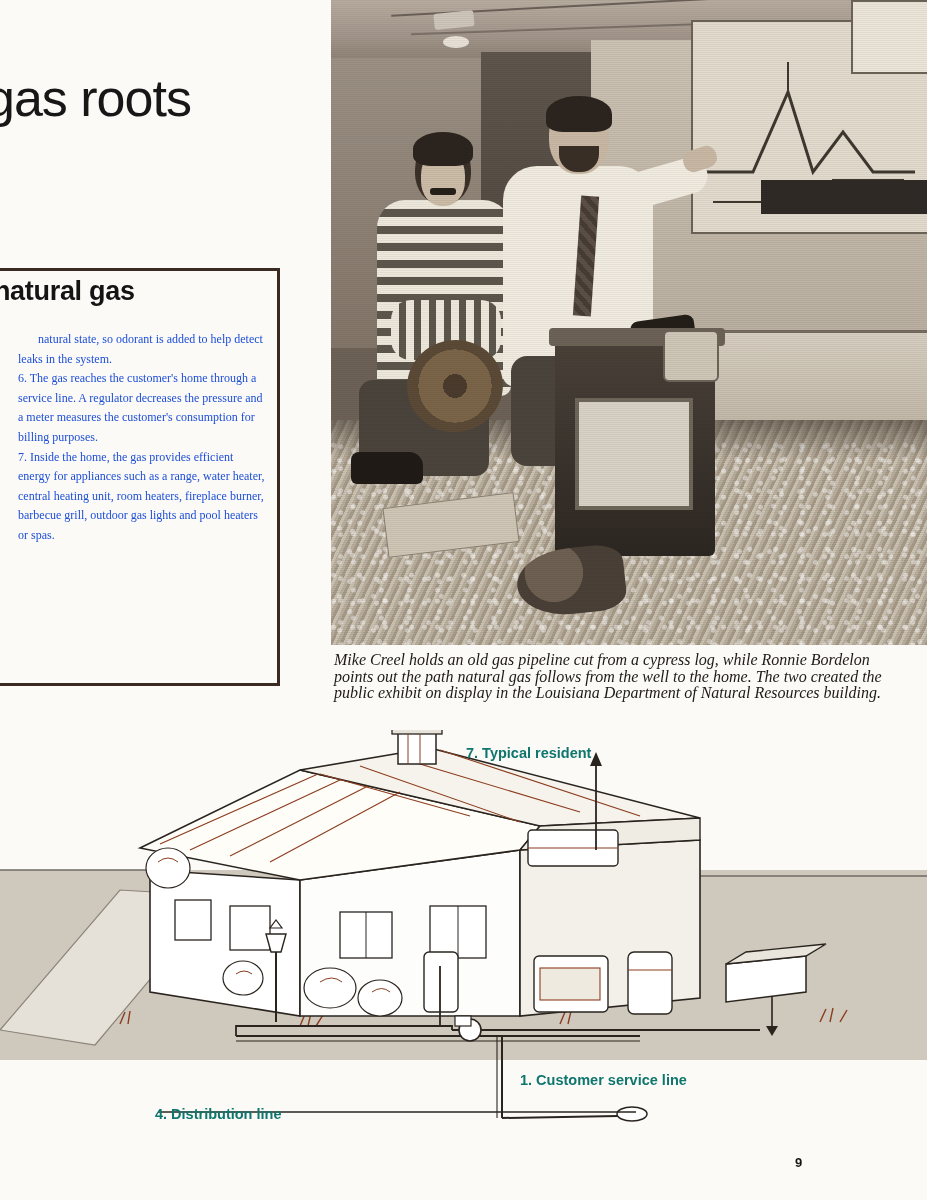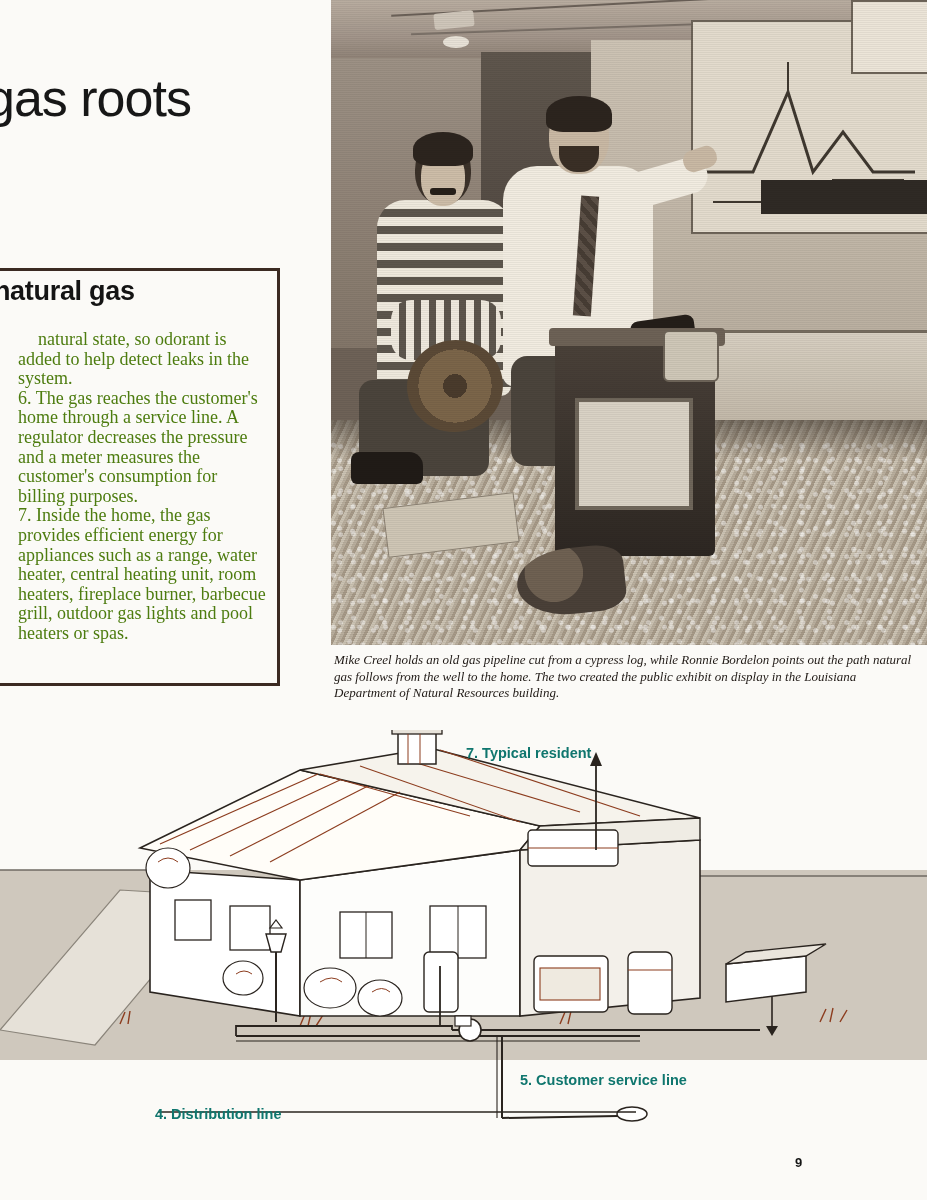--- a/index.html
+++ b/index.html
@@ -55,23 +55,23 @@
     font-weight: 700;
     color: #141414;
     letter-spacing: -0.3px;
   }
   .sidebox-body {
     position: absolute;
     left: 18px;
     top: 330px;
     width: 248px;
     font-family: "Liberation Serif", serif;
-    font-size: 18px;
+    font-size: 12px;
     line-height: 19.6px;
-    color: #4d7c0f;
+    color: #1d4ed8;
     text-align: left;
   }
   .sidebox-body p {
     margin: 0;
   }
   .sidebox-body p.indent {
     text-indent: 20px;
   }
 
   
@@ -290,21 +290,21 @@
   }
 
   
   .caption {
     position: absolute;
     left: 334px;
     top: 652px;
     width: 578px;
     font-family: "Liberation Serif", serif;
     font-style: italic;
-    font-size: 13px;
+    font-size: 16px;
     line-height: 16.6px;
     color: #201a16;
   }
 
   
   .illus {
     position: absolute;
     left: 0;
     top: 730px;
     width: 927px;
@@ -513,17 +513,17 @@
 
         <line x1="596" y1="120" x2="596" y2="34" stroke="#2a241f" stroke-width="1.8"></line>
         <path d="M590 36 L602 36 L596 22 Z" fill="#2a241f"></path>
       </g>
 
       <line x1="158" y1="382" x2="636" y2="382" stroke="#2a241f" stroke-width="1.6"></line>
     </svg>
   </div>
 
   <div class="label label-typical">7. Typical resident</div>
-  <div class="label label-service">5. Customer service line</div>
+  <div class="label label-service">1. Customer service line</div>
   <div class="label label-dist">4. Distribution line</div>
 
   <div class="pagenum">9</div>
 </div>
 
 </body></html>

